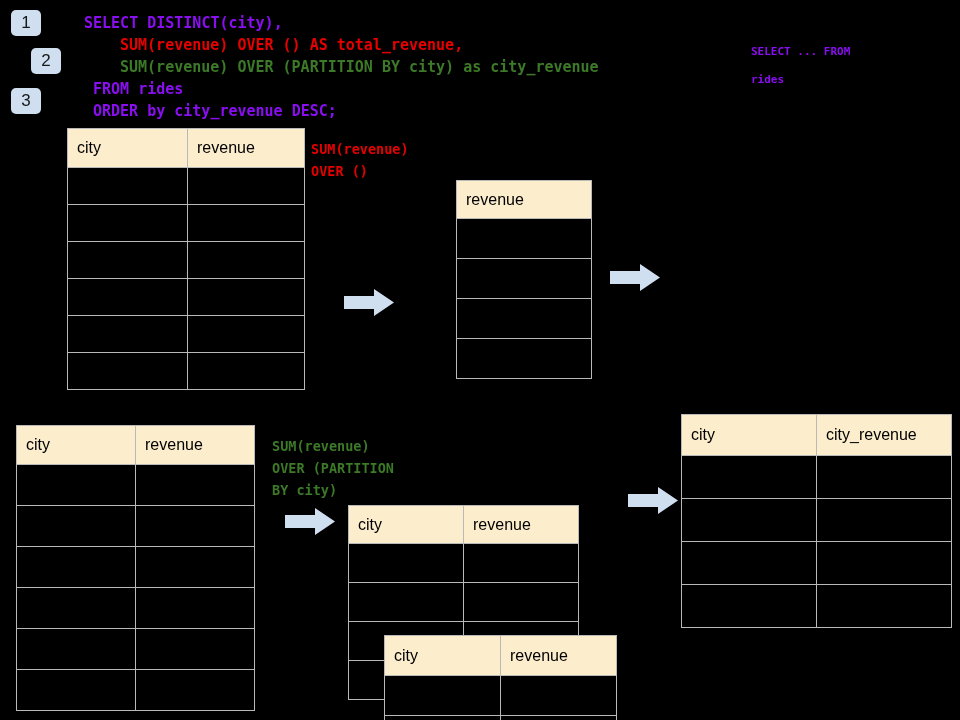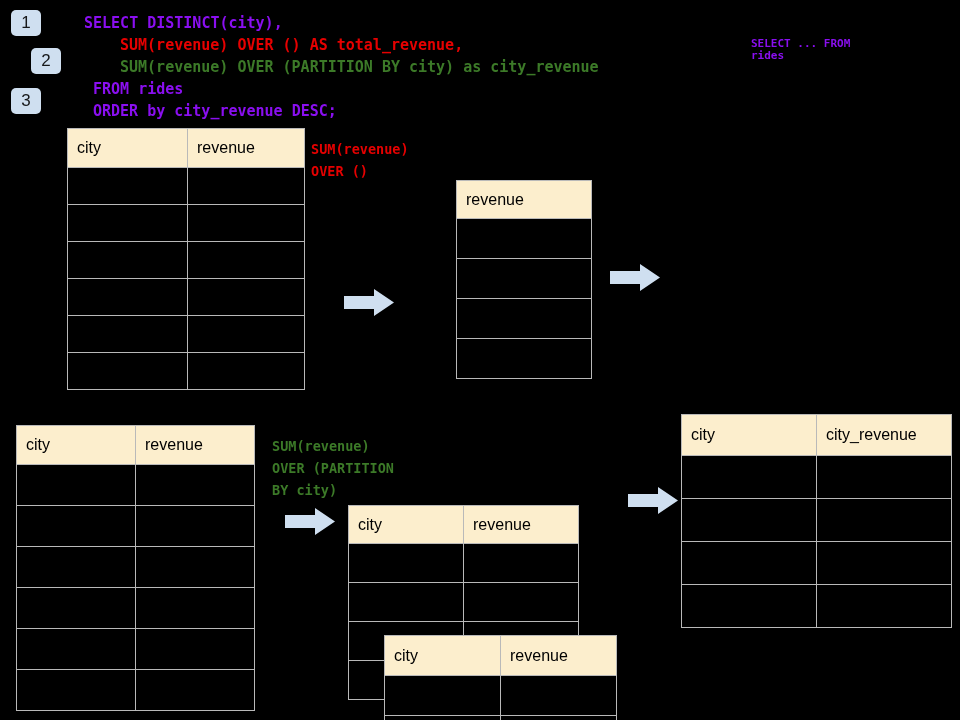--- a/index.html
+++ b/index.html
@@ -40,21 +40,21 @@
     white-space: pre;
     font-weight: bold;
     letter-spacing: 0px;
   }
   .code-line { white-space: pre; }
 
   .sidenote {
     position: absolute;
     font-family: "DejaVu Sans Mono", "Liberation Mono", monospace;
     font-size: 11px;
-    line-height: 12px;
+    line-height: 28px;
     font-weight: bold;
     white-space: pre;
     color: #8a0ff0;
   }
 
   
   .annot {
     position: absolute;
     font-family: "DejaVu Sans Mono", "Liberation Mono", monospace;
     font-size: 13.5px;

